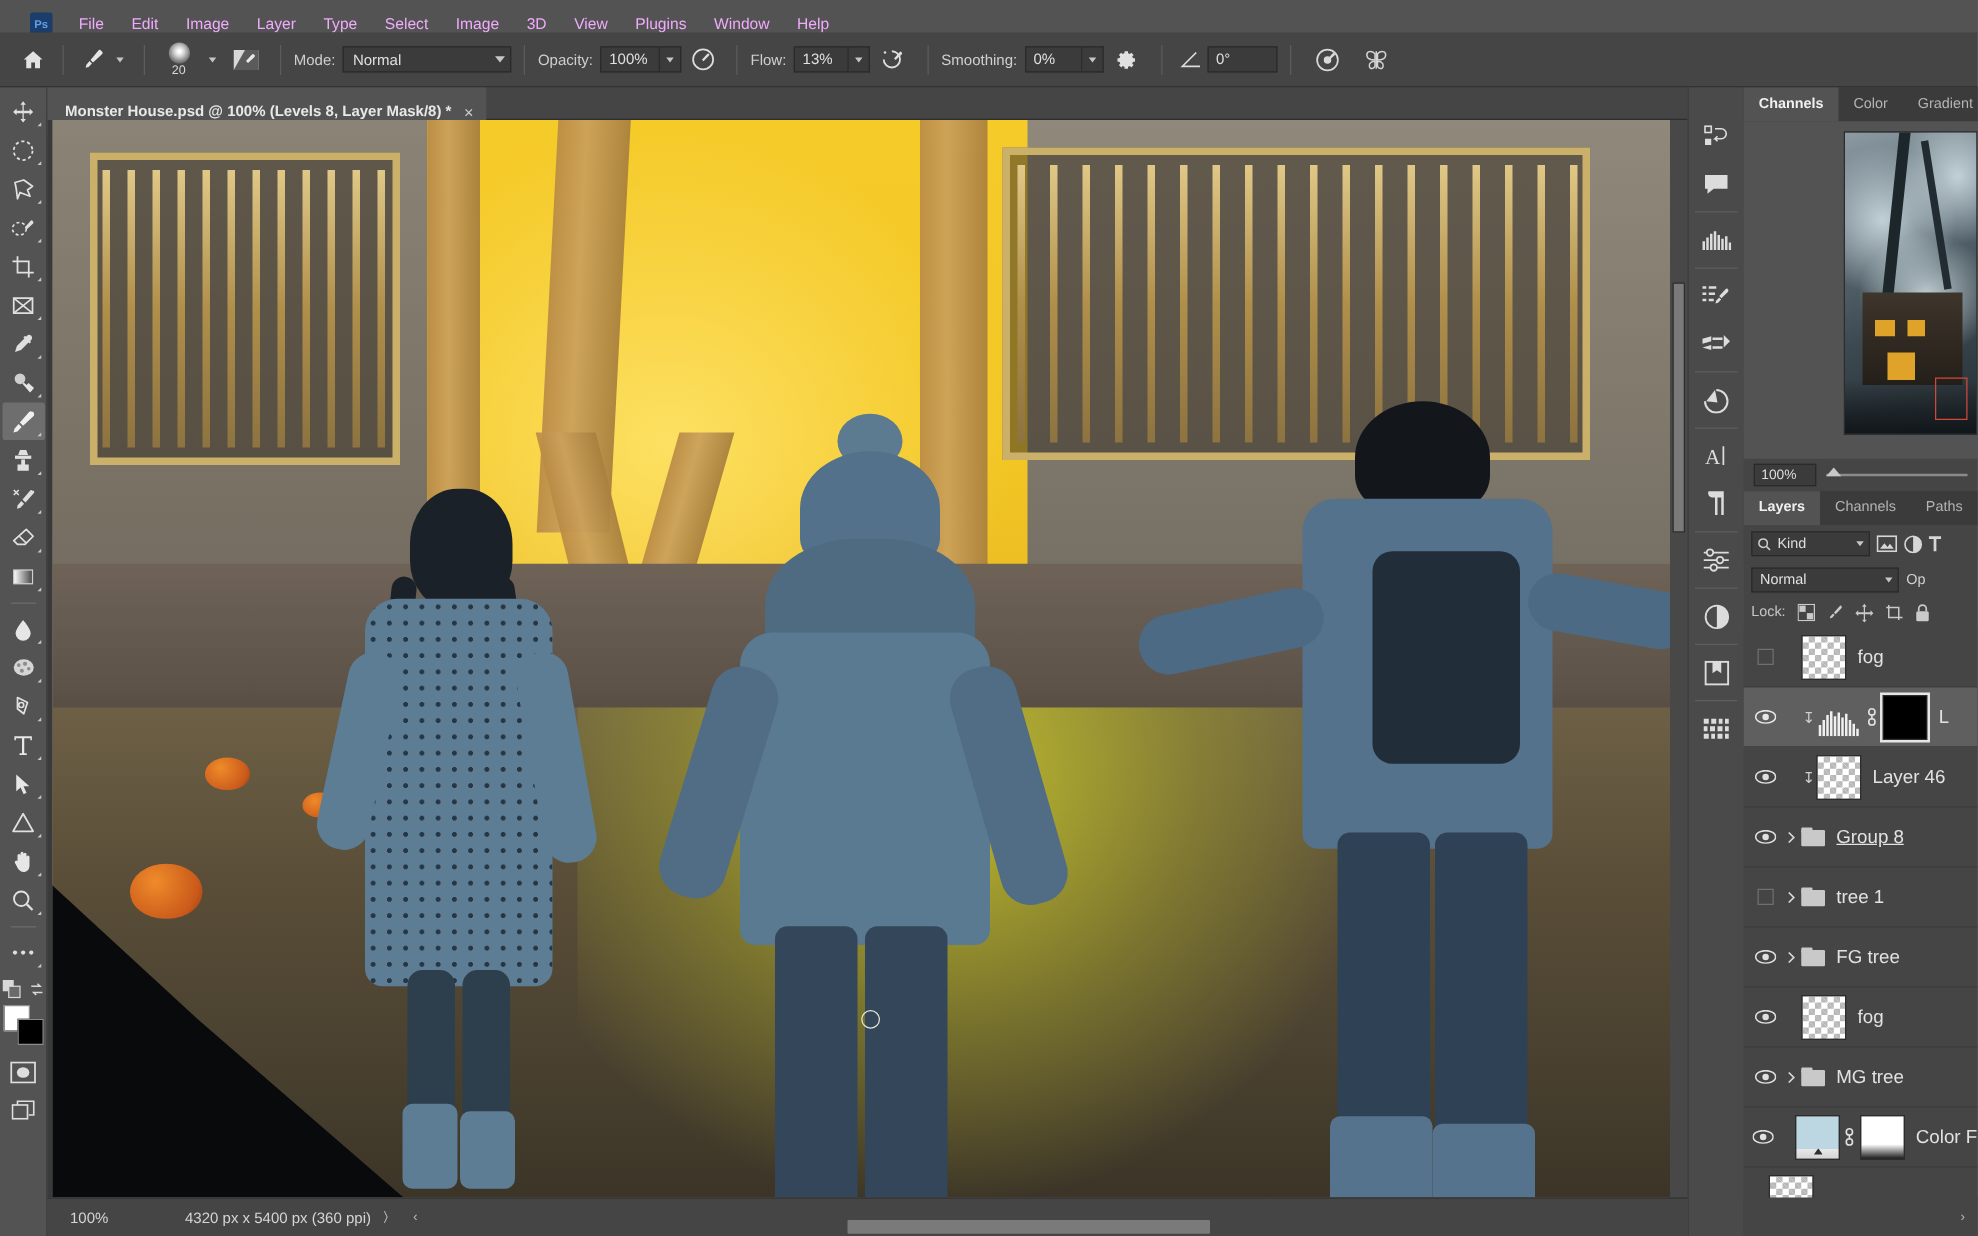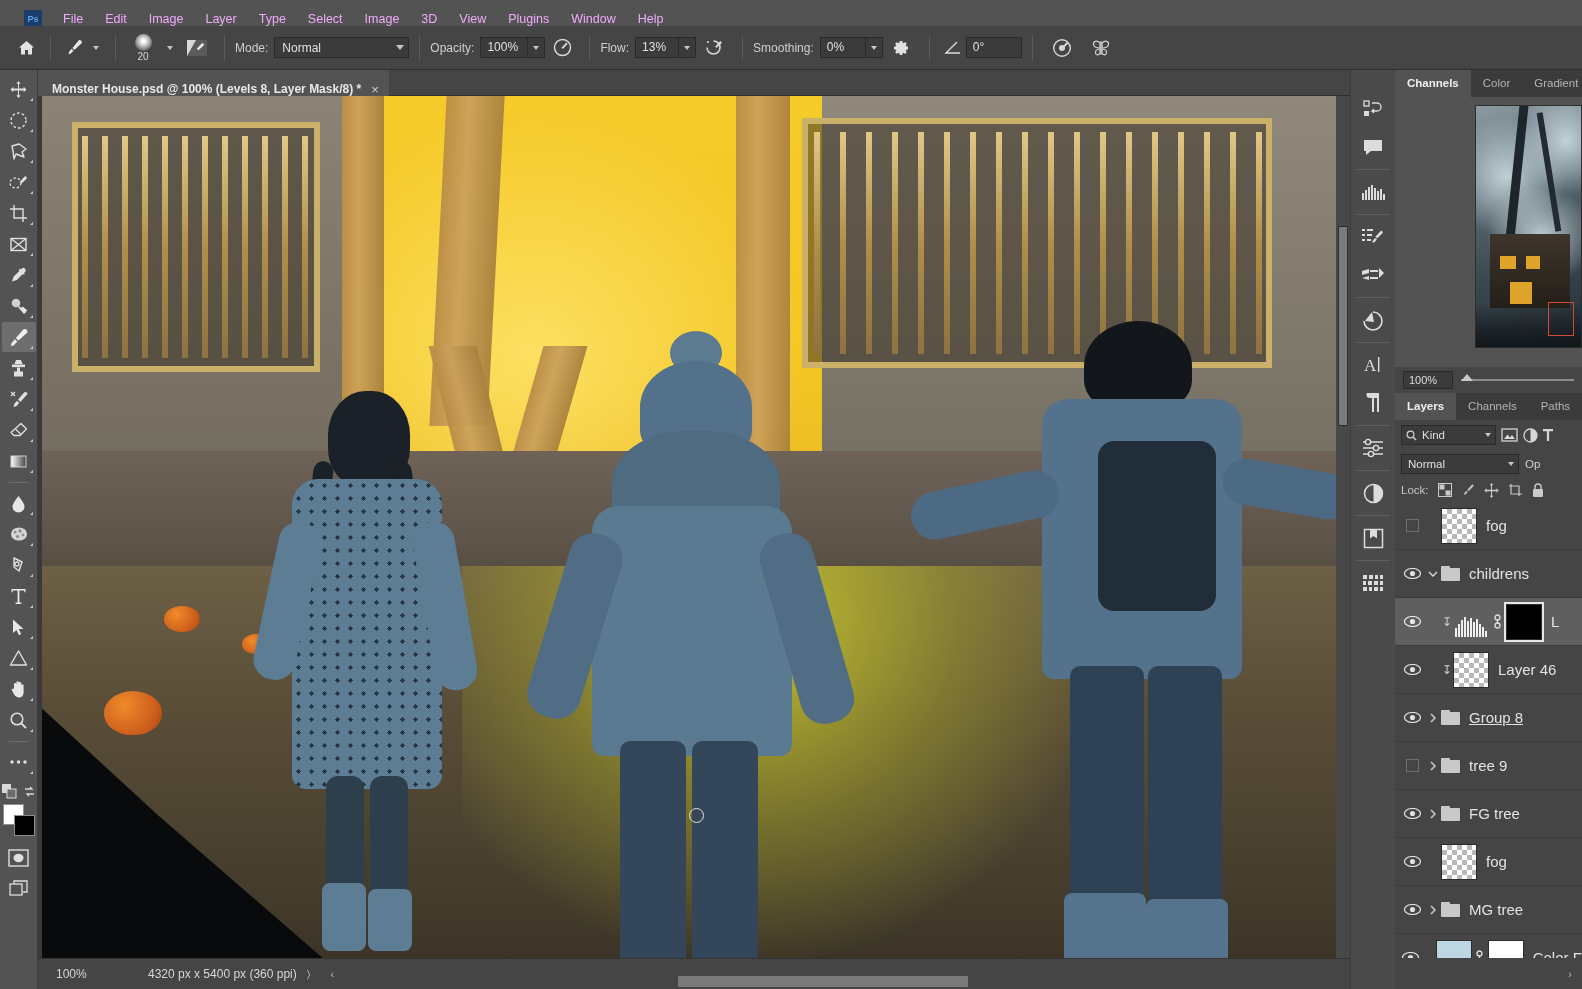--- a/index.html
+++ b/index.html
@@ -969,35 +969,20 @@
 
       <div class="layer-row">
         <div class="eye-cell">
             <div class="eye-empty"></div>
           </div>
         <div class="arrow-cell"></div>
         <div class="thumb"></div>
         <div class="layer-name">fog</div>
       </div>
 
-      <div class="layer-row">
-        <div class="eye-cell">
-          <svg width="17" height="11" viewBox="0 0 17 11">
-              <ellipse cx="8.5" cy="5.5" rx="8" ry="5" fill="none" stroke="#e0e0e0" stroke-width="1.2"></ellipse>
-              <ellipse cx="8.5" cy="5.5" rx="2.6" ry="2.6" fill="#e0e0e0"></ellipse>
-            </svg>
-        </div>
-        <div class="arrow-cell">
-          <svg width="10" height="8" viewBox="0 0 10 8">
-              <path d="M1 2l4 4 4-4" fill="none" stroke="#d8d8d8" stroke-width="1.4"></path>
-            </svg>
-        </div>
-        <div class="folder-icon"></div>
-        <div class="layer-name">childrens</div>
-      </div>
 
       <div class="layer-row selected">
         <div class="eye-cell">
           <svg width="17" height="11" viewBox="0 0 17 11">
               <ellipse cx="8.5" cy="5.5" rx="8" ry="5" fill="none" stroke="#e8e8e8" stroke-width="1.2"></ellipse>
               <ellipse cx="8.5" cy="5.5" rx="2.6" ry="2.6" fill="#e8e8e8"></ellipse>
             </svg>
         </div>
         <div class="arrow-cell"></div>
         <div class="clip-arrow">↧</div>
@@ -1061,21 +1046,21 @@
       <div class="layer-row">
         <div class="eye-cell">
             <div class="eye-empty"></div>
           </div>
         <div class="arrow-cell">
           <svg width="8" height="10" viewBox="0 0 8 10">
               <path d="M2 1l4 4-4 4" fill="none" stroke="#d8d8d8" stroke-width="1.4"></path>
             </svg>
         </div>
         <div class="folder-icon"></div>
-        <div class="layer-name">tree 9</div>
+        <div class="layer-name">tree 1</div>
       </div>
 
       <div class="layer-row">
         <div class="eye-cell">
           <svg width="17" height="11" viewBox="0 0 17 11">
               <ellipse cx="8.5" cy="5.5" rx="8" ry="5" fill="none" stroke="#e0e0e0" stroke-width="1.2"></ellipse>
               <ellipse cx="8.5" cy="5.5" rx="2.6" ry="2.6" fill="#e0e0e0"></ellipse>
             </svg>
         </div>
         <div class="arrow-cell">

